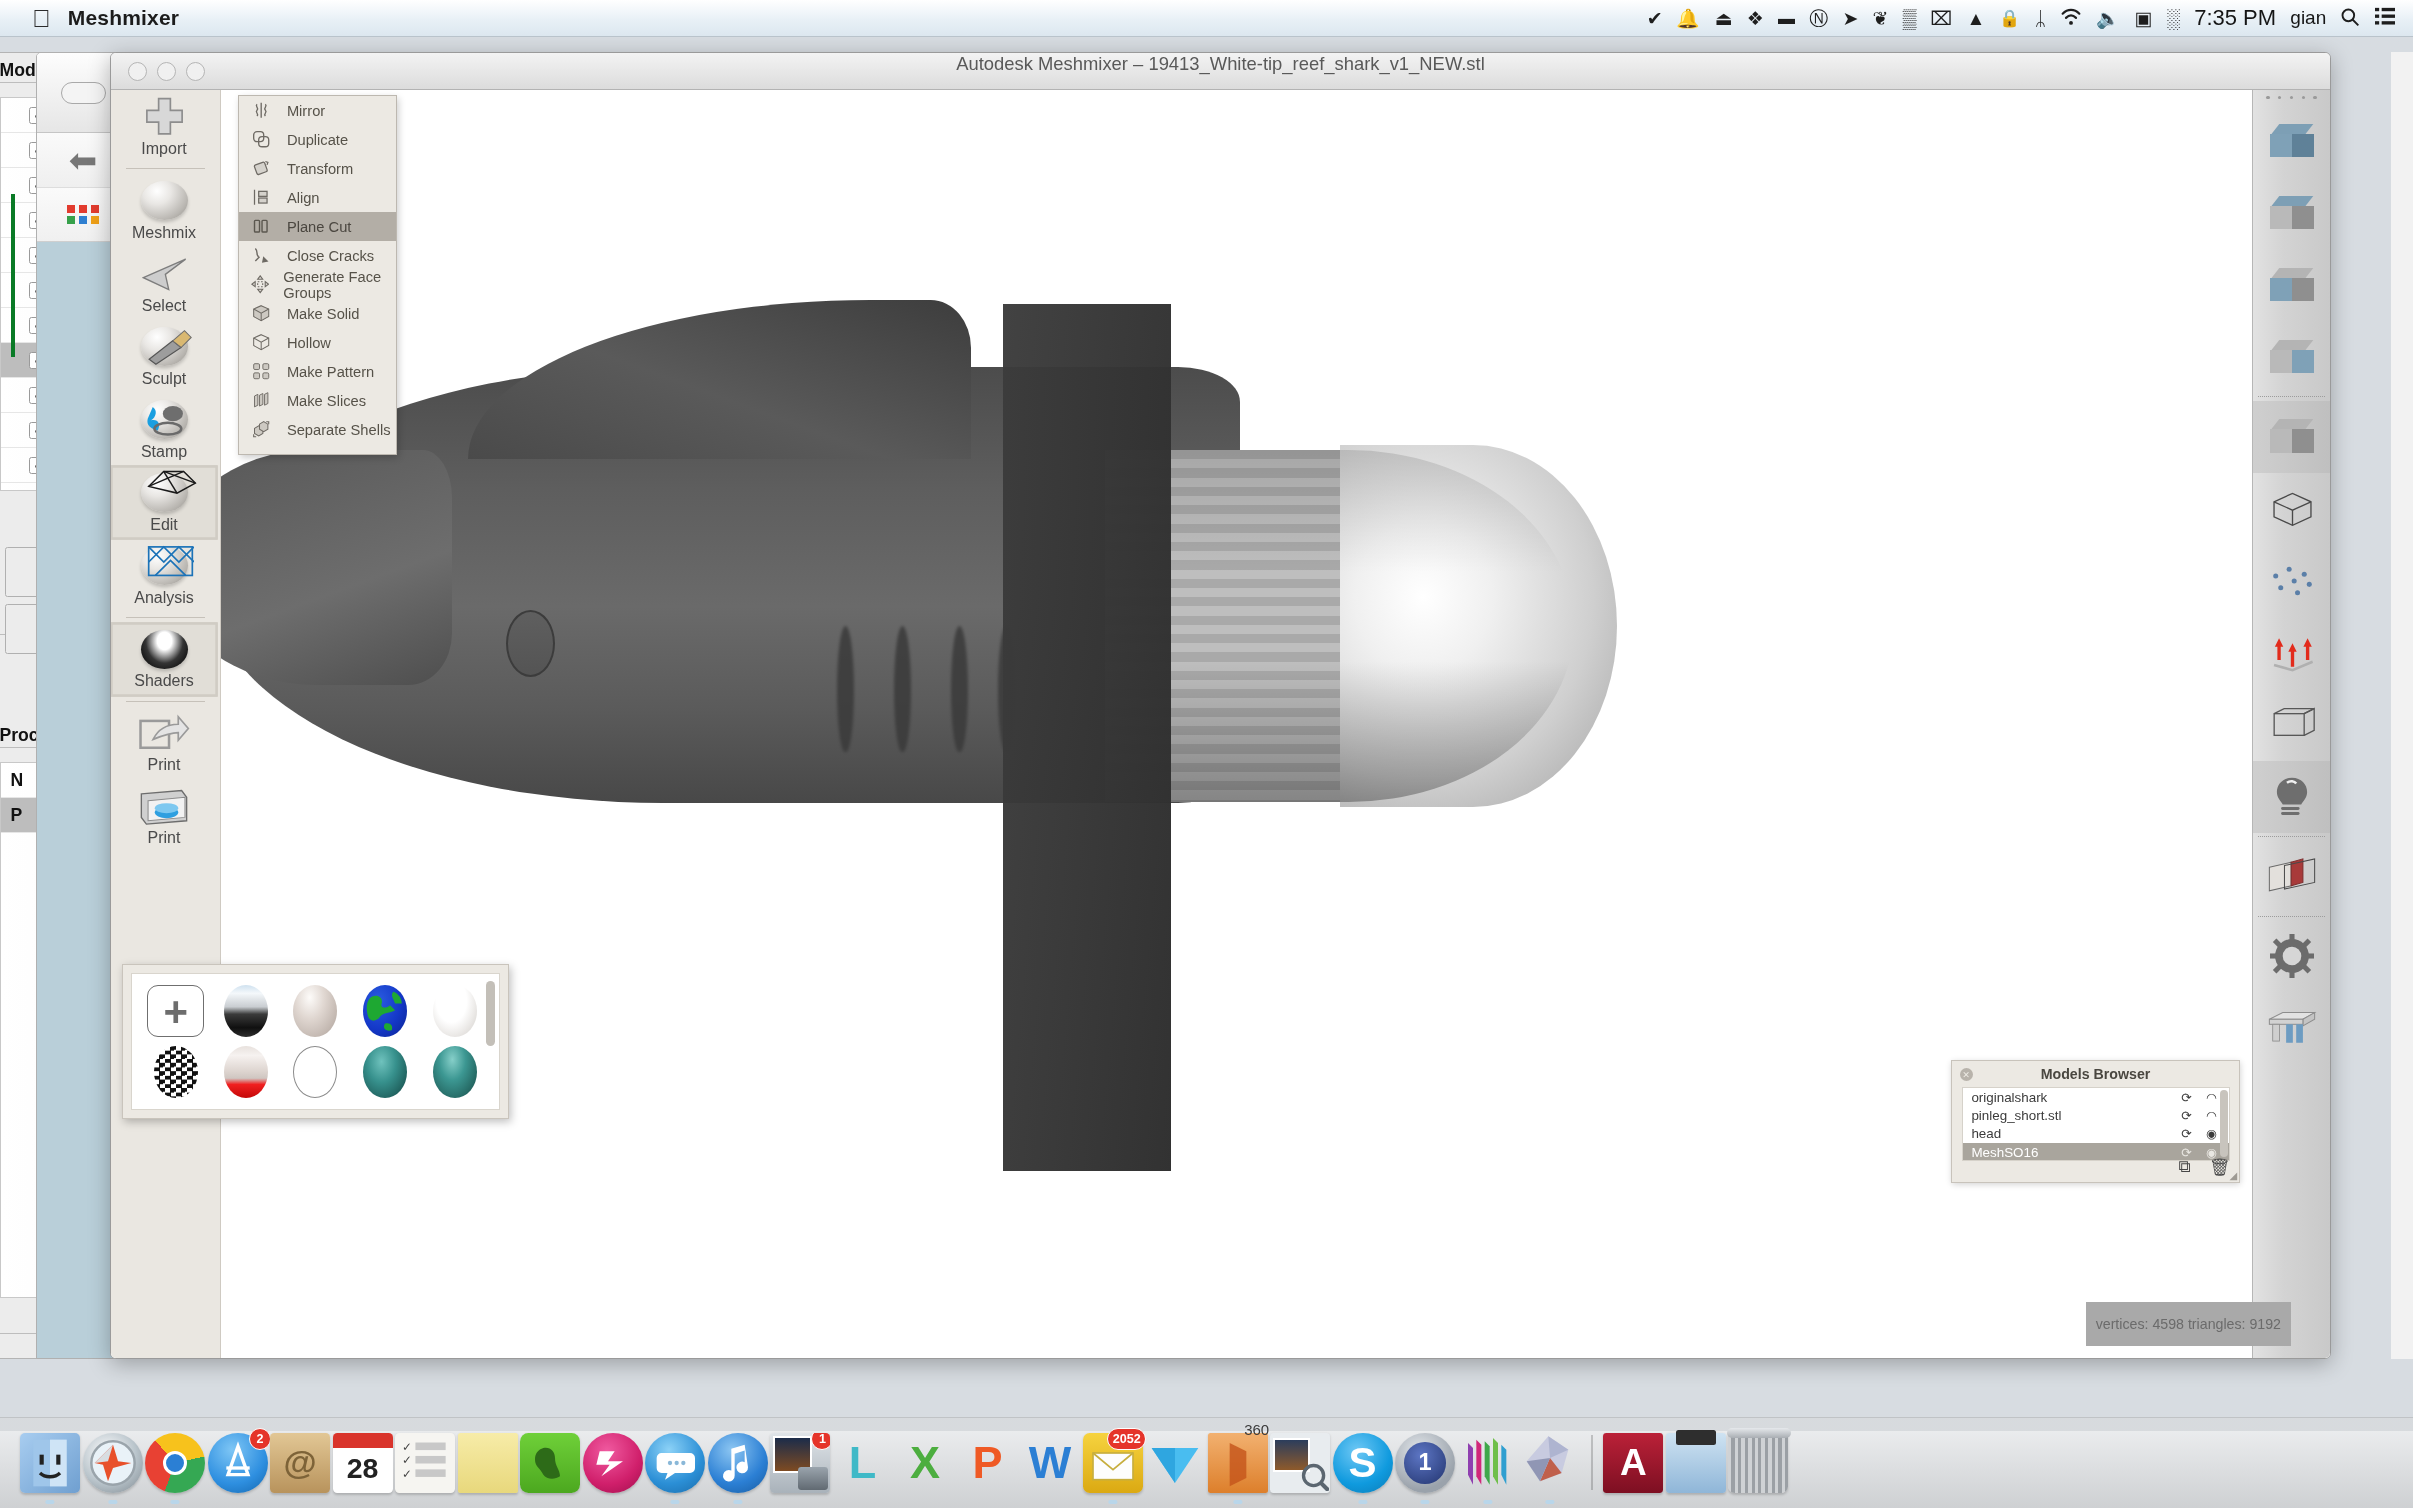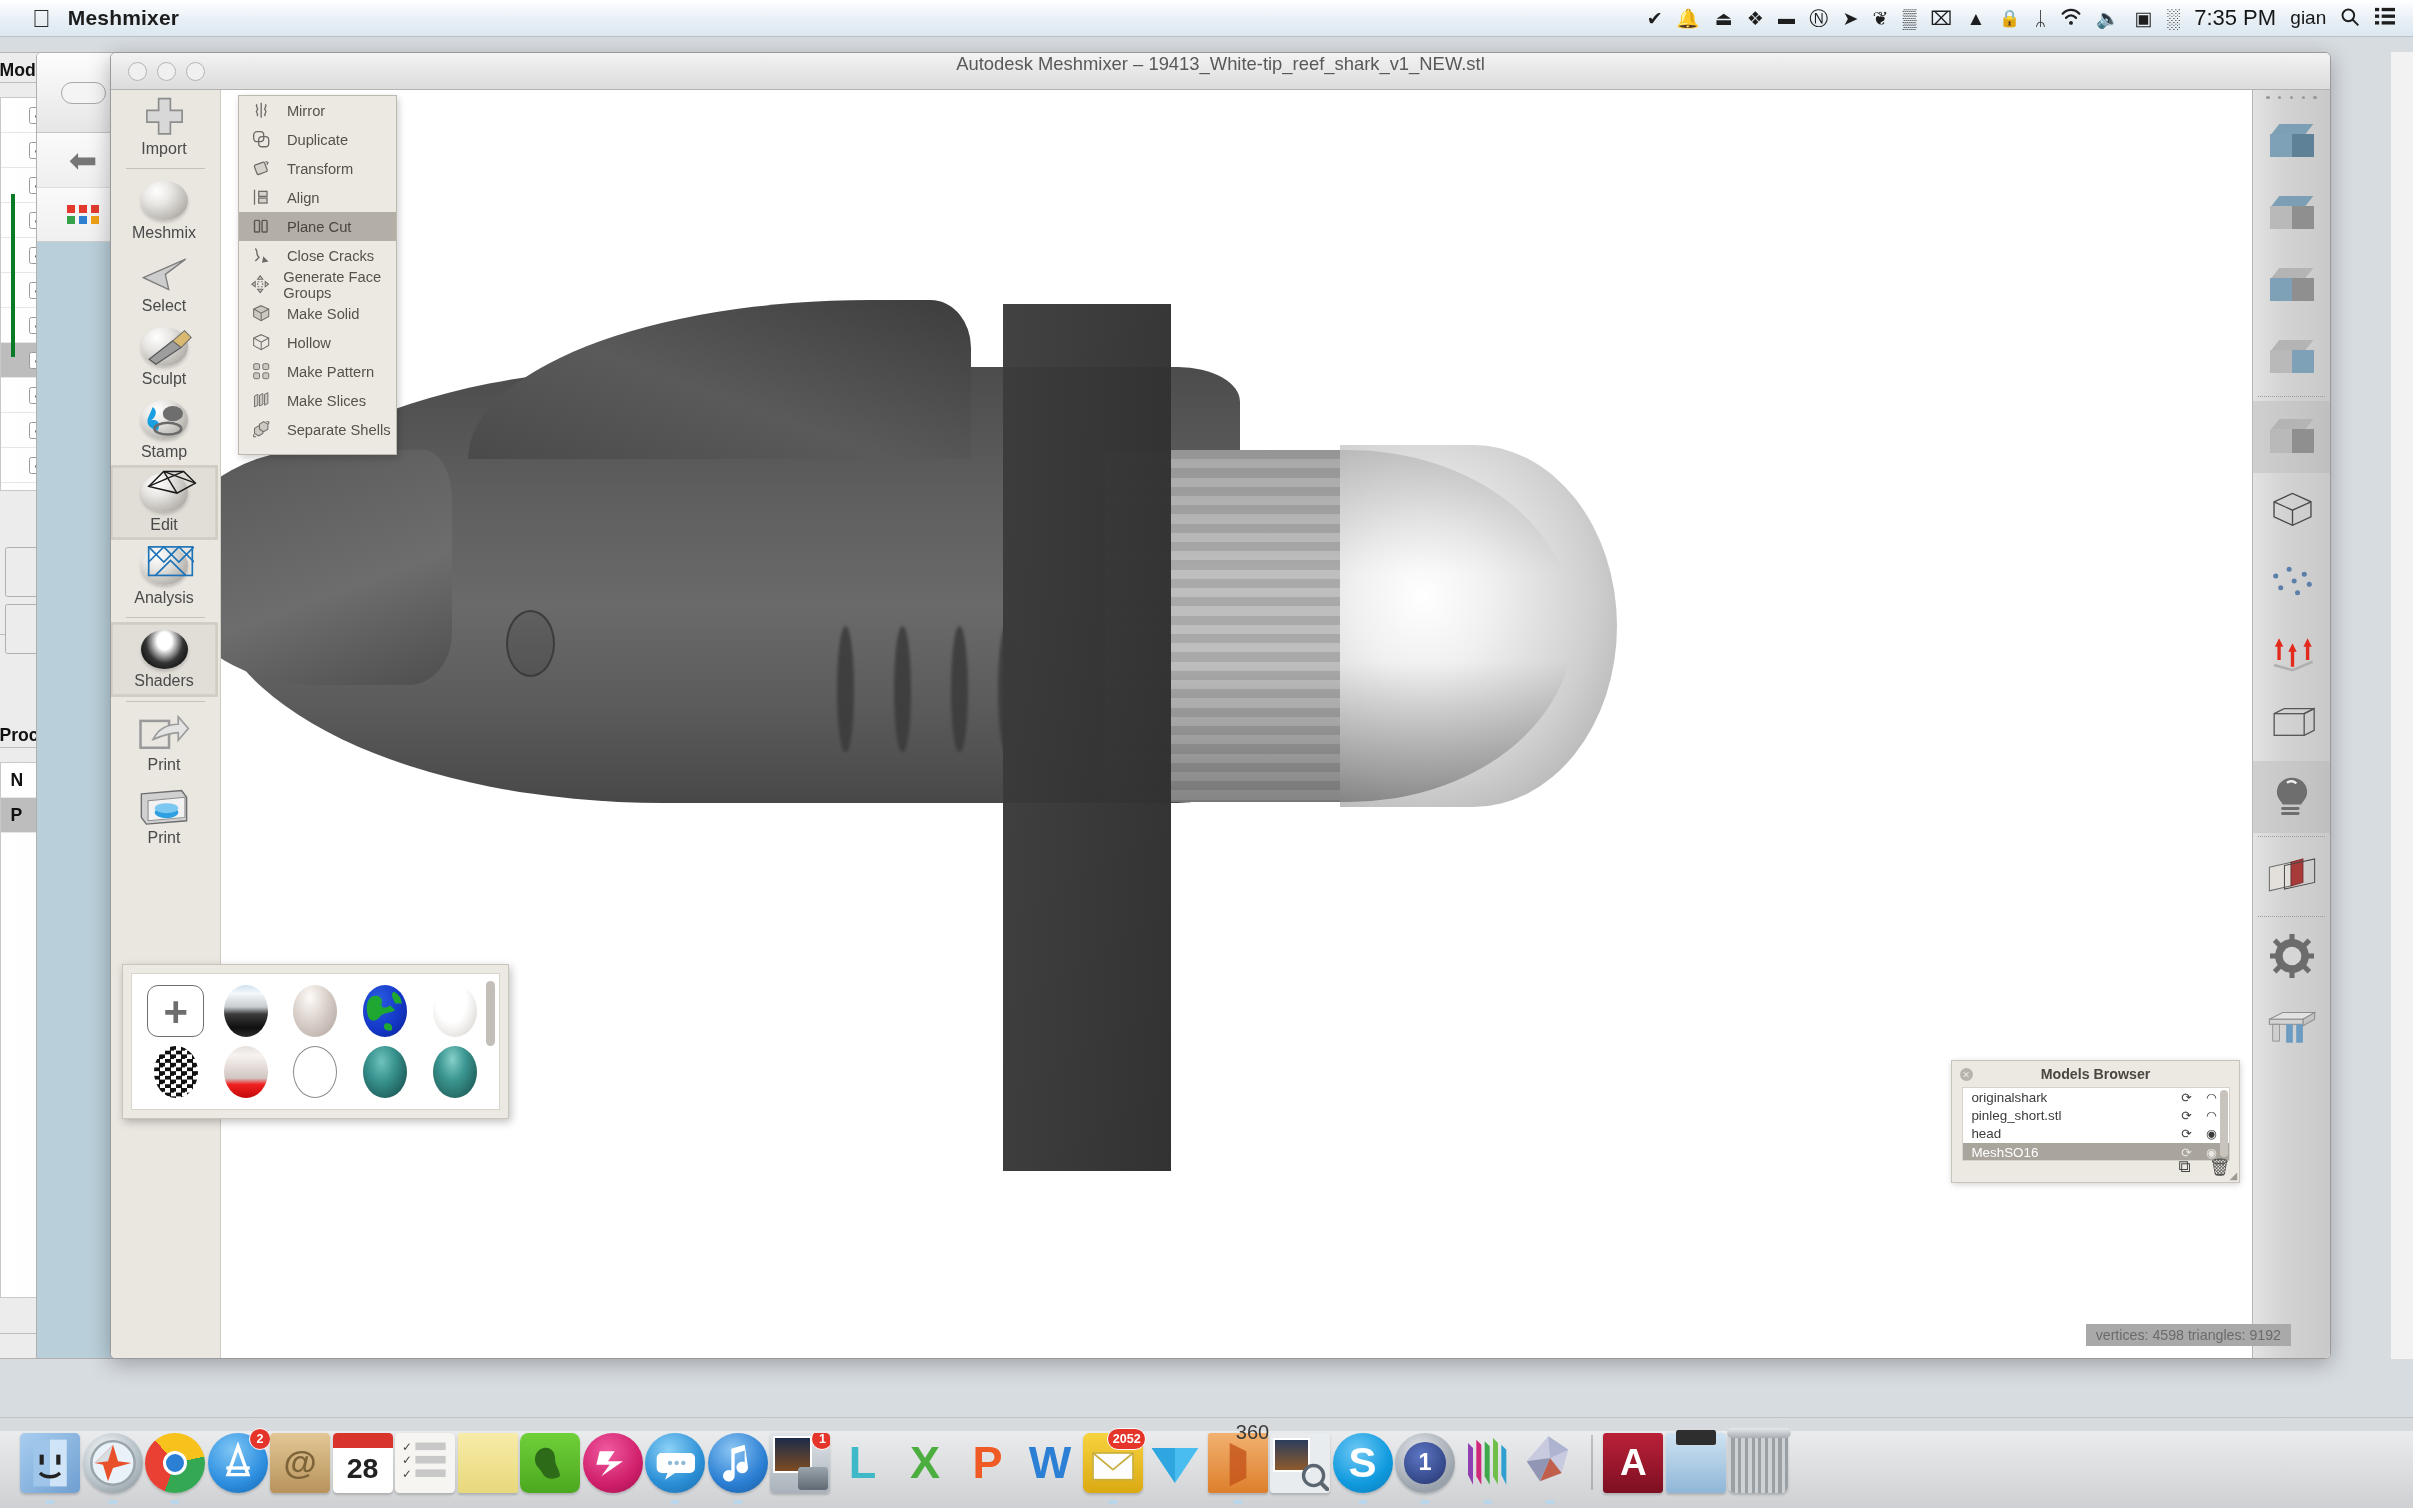--- a/index.html
+++ b/index.html
@@ -138,21 +138,21 @@
   .ob-row .ic{ width:25px; text-align:center; color:#3b3b3b; font-size:12.6px;}
   .ob-row.sel{ background:#a9a59d; color:#fff;}
   .ob-row.sel .ic{ color:#e9e7e2;}
   #ob-vscroll{ position:absolute; right:0.8px; top:1.7px; width:8.4px; height:67px; border-radius:4.2px; background:#c8c4bd;}
   #ob-footer{ position:absolute; right:8.4px; bottom:4.2px; display:flex; gap:18.4px; font-size:17px; color:#474747;}
   #ob-resize{ position:absolute; right:1.7px; bottom:0.8px; font-size:10px; color:#9f9b94;}
 
   
   #statusbar{
     position:absolute; right:39px; bottom:11.7px; background:#a9a9a9; color:#6b6b6b;
-    font-size:14.2px; padding:3px 10px; z-index:135;
+    font-size:14.2px; padding:14px 10px; z-index:135;
   }
 
   
   #rtool{
     position:absolute; right:0; top:0; width:78px; height:100%;
     background:linear-gradient(90deg,#e2e2e2,#d3d3d3 40%,#c9c9c9);
     border-left:0.8px solid #b6b6b6; z-index:75;
   }
   .rt{ width:78px; height:72px; display:flex; align-items:center; justify-content:center; position:relative;}
   .rt.active{ background:linear-gradient(90deg,#cfcfcf,#bfbfbf);}
@@ -968,21 +968,21 @@
   <div class="dk" style="background:transparent;box-shadow:none">
     <svg width="60" height="60" viewBox="0 0 72 72" style="position:absolute;inset:0">
       <path d="M8 18 L64 18 L36 60 Z" fill="#49bdf0"></path>
         <path d="M8 18 L36 18 L36 60 Z" fill="#2fa6e0"></path>
       </svg>
   </div>
   <div class="dk run" style="background:linear-gradient(#f2b170,#dd7f2b);border-radius:2.5px">
     <svg width="60" height="60" viewBox="0 0 72 72" style="position:absolute;inset:0">
       <path d="M26 12 L46 22 L46 54 L26 64 Z" fill="#c4541a" opacity=".8"></path>
       </svg>
-    <span style="position:absolute;right:-1.7px;top:-11.7px;font-size:20px;color:#3a3a3a">360</span>
+    <span style="position:absolute;right:-1.7px;top:-11.7px;font-size:15px;color:#3a3a3a">360</span>
   </div>
   <div class="dk" style="background:#e8ecef;border-radius:3.4px;overflow:hidden">
     <div style="position:absolute;left:2.5px;top:5px;width:37px;height:34px;border:2.5px solid #fff;
                 background:linear-gradient(#2b3d5c,#8e5a2b)"></div>
     <svg width="28.5" height="28.5" viewBox="0 0 34 34" style="position:absolute;right:0.8px;bottom:1.7px">
       <circle cx="15" cy="15" r="12" fill="none" stroke="#5b6670" stroke-width="4"></circle>
       <path d="M24 24 L33 33" stroke="#5b6670" stroke-width="5"></path>
       </svg>
   </div>
   <div class="dk run" style="background:radial-gradient(circle at 40% 30%,#6ec8f5,#0f9ade 60%,#0b7ab4);border-radius:50%">

